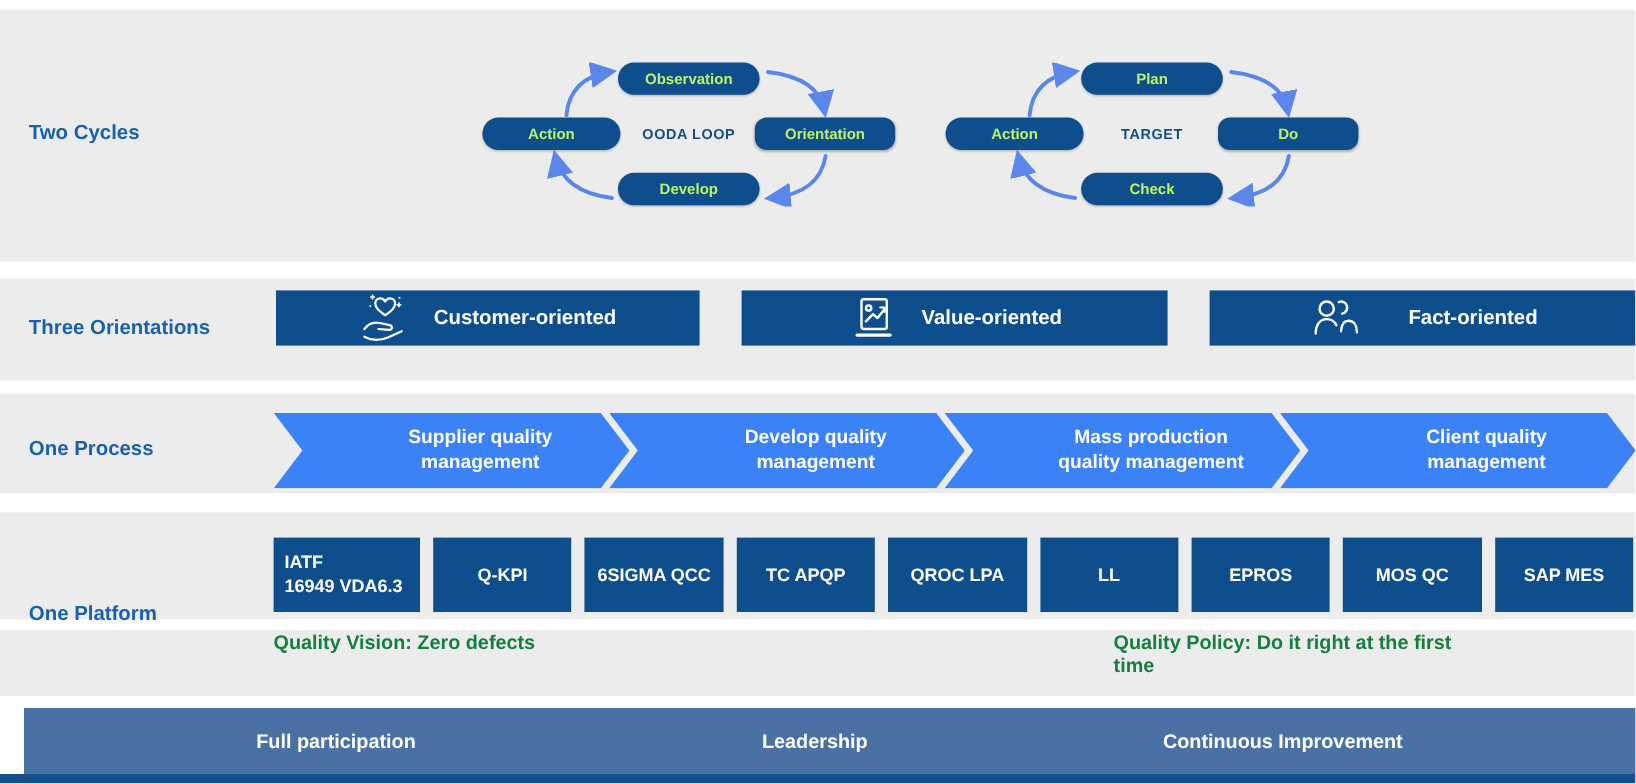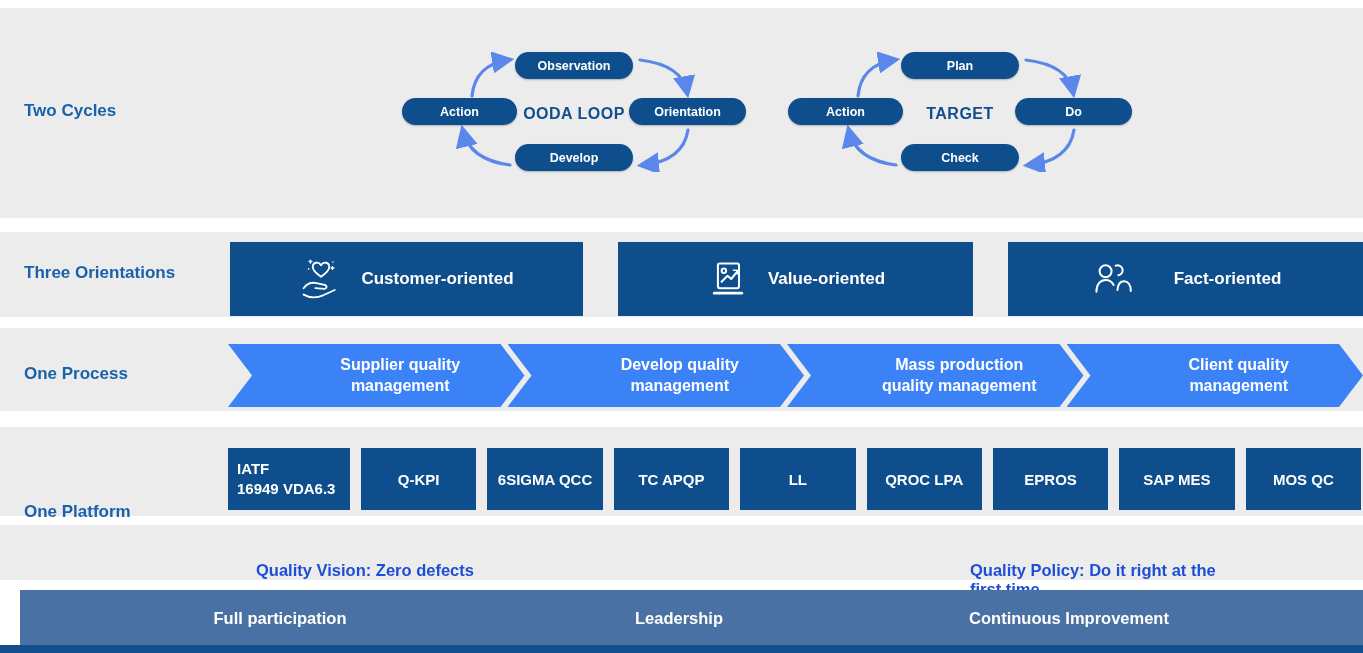--- a/index.html
+++ b/index.html
@@ -22,35 +22,35 @@
   .lbl-process  { top:36px; }
   .lbl-platform { top:35px;margin-top:40px; }
 
   
   .cycle { position:absolute; top:44px; width:344px; height:120px; }
   .cycle-ooda { left:402px; }
   .cycle-pdca { left:788px; }
   .cycle-arrows { position:absolute; left:0; top:0; width:344px; height:120px; }
   .pill {
     position:absolute; height:27px; background:#0f4e8d; border-radius:14px;
-    color:#ffffff; font-size:12.5px; display:flex; align-items:center; justify-content:center;
+    color:#bef264; font-size:12.5px; display:flex; align-items:center; justify-content:center;
     box-shadow:0 1px 2px rgba(0,0,0,0.25);
   }
   .pill-top    { left:113px; width:118px; top:0; }
-  .pill-right  { left:227px; width:117px; top:46px; }
+  .pill-right  { left:227px; width:117px; top:46px;border-radius:10px; }
   .pill-bottom { left:113px; width:118px; top:92px; }
   .pill-left   { left:0;     width:115px; top:46px; }
   .cycle-center{
     position:absolute; left:0; right:0; top:53px; text-align:center;
-    color:#134e8c; font-size:16px; letter-spacing:0.5px;
+    color:#134e8c; font-size:12px; letter-spacing:0.5px;
   }
 
   
   .orient-box {
-    position:absolute; top:10px; height:74px; background:#0f4e8d; color:#fff;
+    position:absolute; top:10px; height:46px; background:#0f4e8d; color:#fff;
     display:flex; align-items:center; justify-content:center; gap:18px; font-size:17px;
   }
   .ob-1 { left:230px;  width:353px; }
   .ob-2 { left:618px;  width:355px; }
   .ob-3 { left:1008px; width:355px;gap:40px; }
   .orient-icon { width:44px; height:44px; flex:0 0 auto; }
 
   
   .process-row { position:absolute; left:228px; top:16px; width:1135px; height:63px; display:flex; }
   .chev {
@@ -66,21 +66,21 @@
   .plat {
     flex:1; background:#0f4e8d; color:#fff; font-size:15px;
     display:flex; align-items:center; justify-content:center; text-align:center;
   }
   .plat-wide {
     flex:0 0 122px; justify-content:flex-start; text-align:left;
     padding-left:9px; box-sizing:border-box; white-space:pre-line; line-height:1.35;
   }
 
   
-  .vision-text { position:absolute; top:36px; color:#1d4ed8; font-size:16.5px;margin-left:28px; }
+  .vision-text { position:absolute; top:2px; color:#15803d; font-size:16.5px; }
   .vision-left  { left:228px; }
   .vision-right { left:1073px; transform:translateX(-50%); }
 
   
   .footer-item { position:absolute; top:19px; color:#fff; font-size:16.5px; transform:translateX(-50%); }
   .fi-1 { left:260px; }
   .fi-2 { left:659px; }
   .fi-3 { left:1049px; }
 </style>
 </head>
@@ -187,25 +187,25 @@
   </section>
 
   <section class="band band-platform">
     <div class="band-label lbl-platform">One Platform</div>
     <div class="platform-row">
       <div class="plat plat-wide">IATF
 16949 VDA6.3</div>
       <div class="plat">Q-KPI</div>
       <div class="plat">6SIGMA QCC</div>
       <div class="plat">TC APQP</div>
+      <div class="plat">QROC LPA</div>
       <div class="plat">LL</div>
-      <div class="plat">QROC LPA</div>
       <div class="plat">EPROS</div>
+      <div class="plat">MOS QC</div>
       <div class="plat">SAP MES</div>
-      <div class="plat">MOS QC</div>
     </div>
   </section>
 
   <section class="band band-vision">
     <div class="vision-text vision-left">Quality Vision: Zero defects</div>
     <div class="vision-text vision-right">Quality Policy: Do it right at the first time</div>
   </section>
 
   <div class="footer-bar">
     <div class="footer-item fi-1">Full participation</div>

